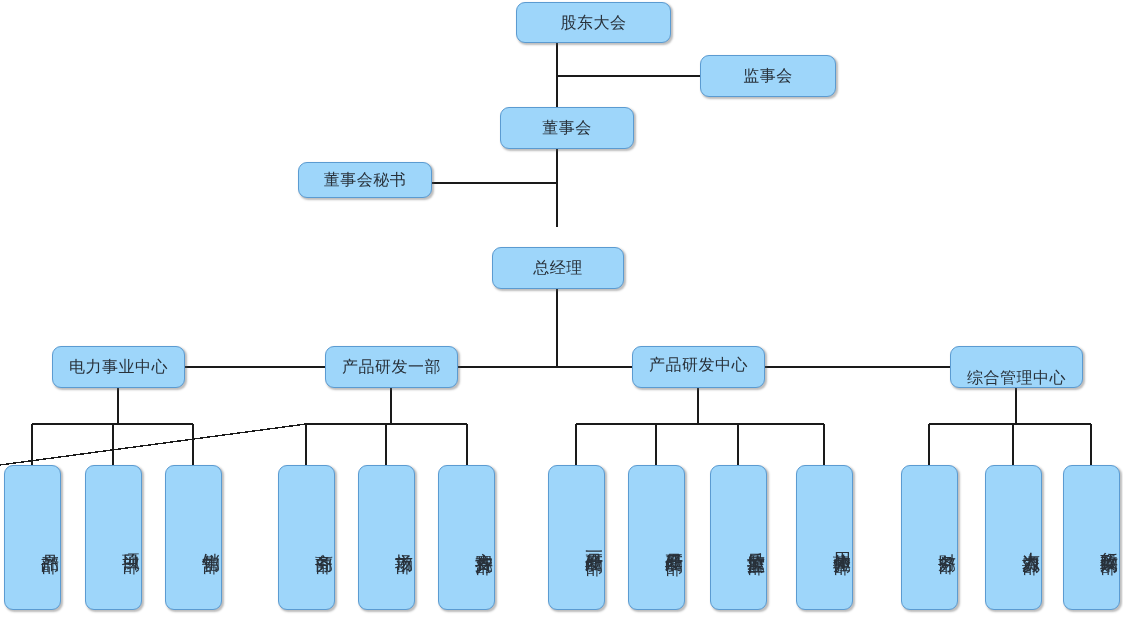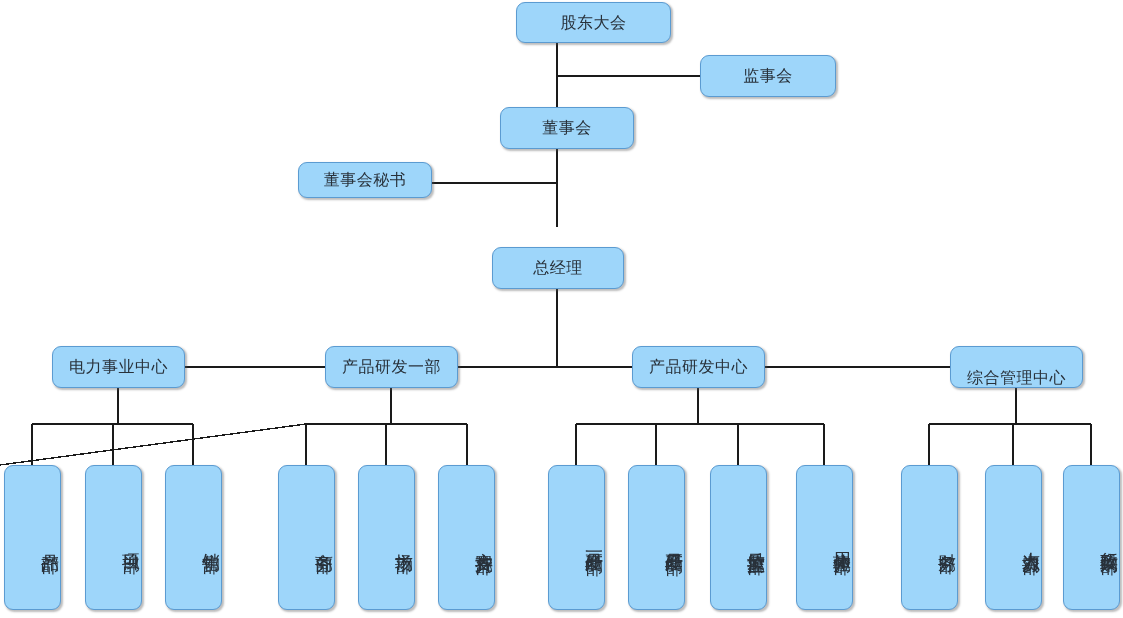--- a/index.html
+++ b/index.html
@@ -132,21 +132,21 @@
   </div>
 
   <div class="node horiz" style="left:52px; top:346px; width:133px; height:42px;">
     <span>电力事业中心</span>
   </div>
 
   <div class="node horiz" style="left:325px; top:346px; width:133px; height:42px;">
     <span>产品研发一部</span>
   </div>
 
-  <div class="node horiz" style="left:632px; top:346px; width:133px; height:42px;">
+  <div class="node horiz" style="left:632px; top:346px; width:133px; height:42px;font-family:Liberation Mono, monospace;">
     <span>产品研发中心</span>
   </div>
 
   <div class="node horiz" style="left:950px; top:346px; width:133px; height:42px;align-items:flex-end;">
     <span>综合管理中心</span>
   </div>
 
   <div class="node vert" style="left:4px; top:465px; width:57px; height:145px;">
     <span class="vlabel">产品部</span>
   </div>

